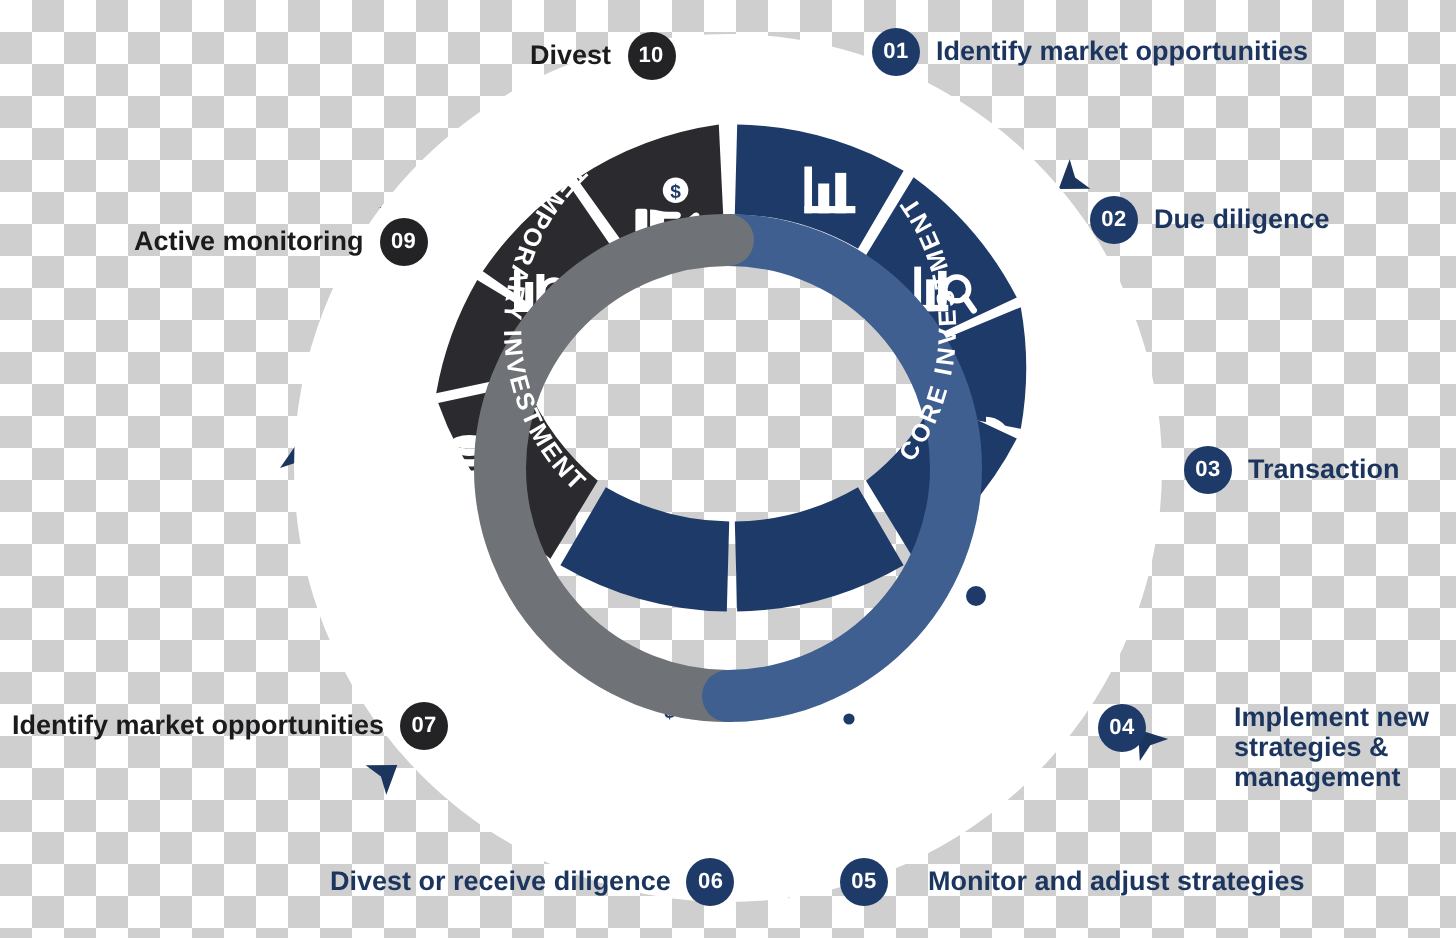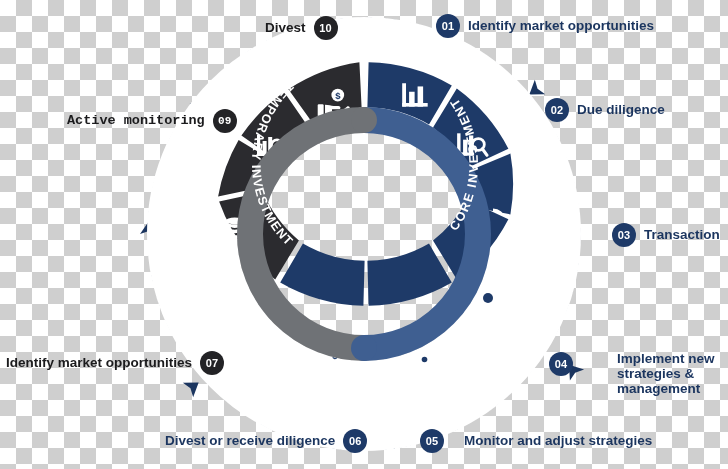--- a/index.html
+++ b/index.html
@@ -194,21 +194,21 @@
 <div class="lbl right" style="left:436px; top:14px;">
   <span class="badge blue">01</span>
   <span class="ltxt blue">Identify market opportunities</span>
 </div>
 
 <div class="lbl right" style="left:545px; top:98px;">
   <span class="badge blue">02</span>
   <span class="ltxt blue">Due diligence</span>
 </div>
 
-<div class="lbl right" style="left:592px; top:223px;padding-left:20px;">
+<div class="lbl right" style="left:592px; top:223px;">
   <span class="badge blue">03</span>
   <span class="ltxt blue">Transaction</span>
 </div>
 
 <div class="lbl right" style="left:549px; top:351px; align-items:flex-start;gap:44px;">
   <span class="badge blue" style="margin-top:1px;">04</span>
   <span class="ltxt blue two-line" style="width:140px;">Implement new strategies &amp; management</span>
 </div>
 
 <div class="lbl right" style="left:420px; top:429px;gap:20px;">
@@ -220,18 +220,18 @@
   <span class="ltxt blue">Divest or receive diligence</span>
   <span class="badge blue">06</span>
 </div>
 
 <div class="lbl left" style="left:6px; top:351px;">
   <span class="ltxt dark">Identify market opportunities</span>
   <span class="badge dark">07</span>
 </div>
 
 
-<div class="lbl left" style="left:67px; top:109px;font-family:Liberation Mono, monospace;">
+<div class="lbl left" style="left:67px; top:109px;">
   <span class="ltxt dark">Active monitoring</span>
   <span class="badge dark">09</span>
 </div>
 
 </div>
 
 </body></html>

